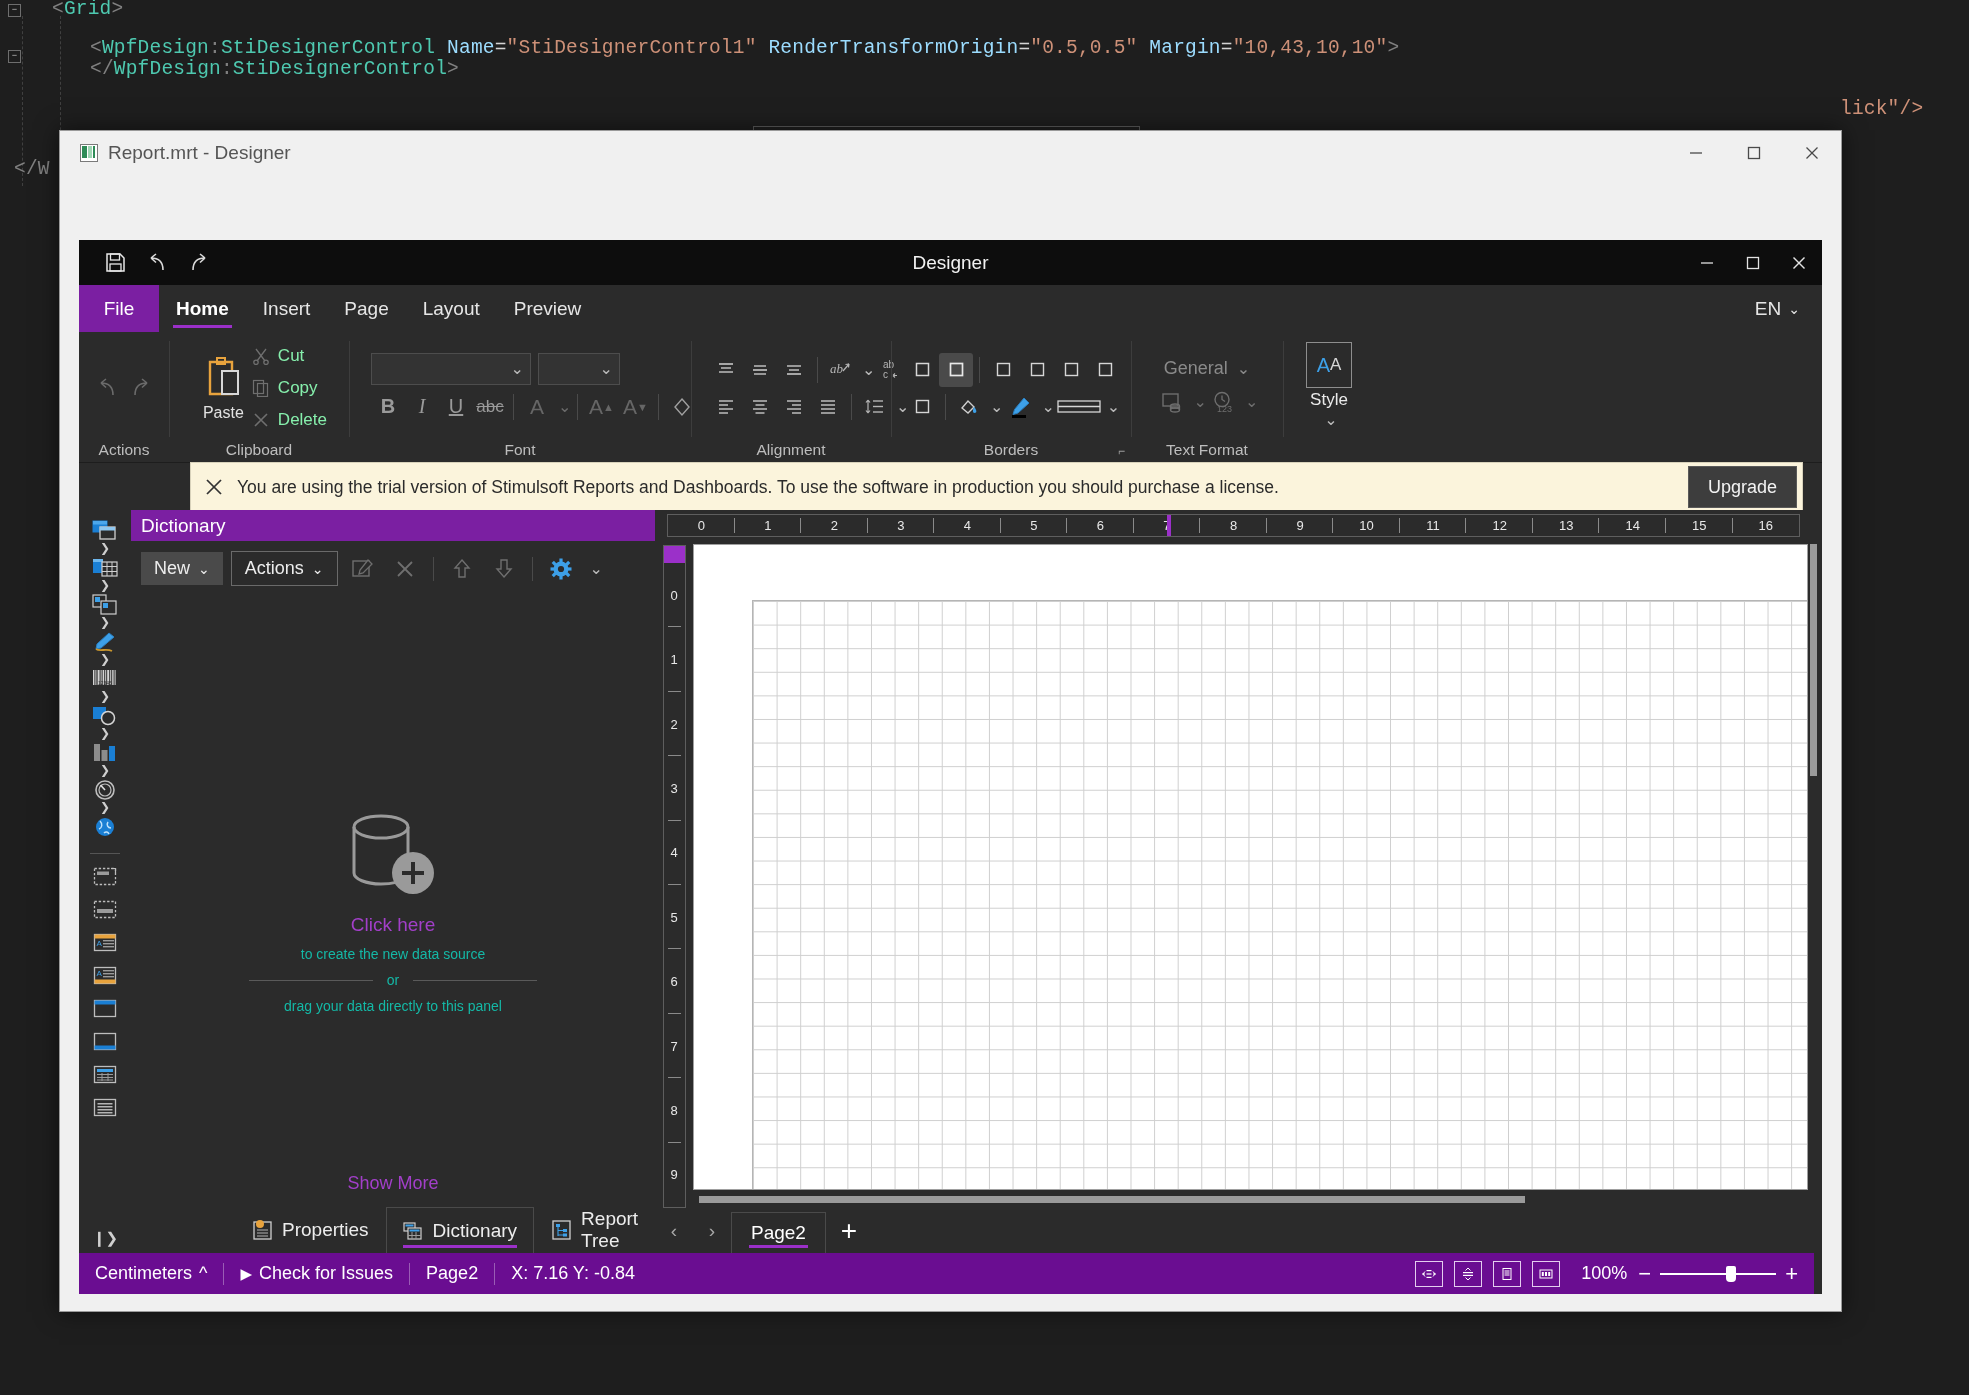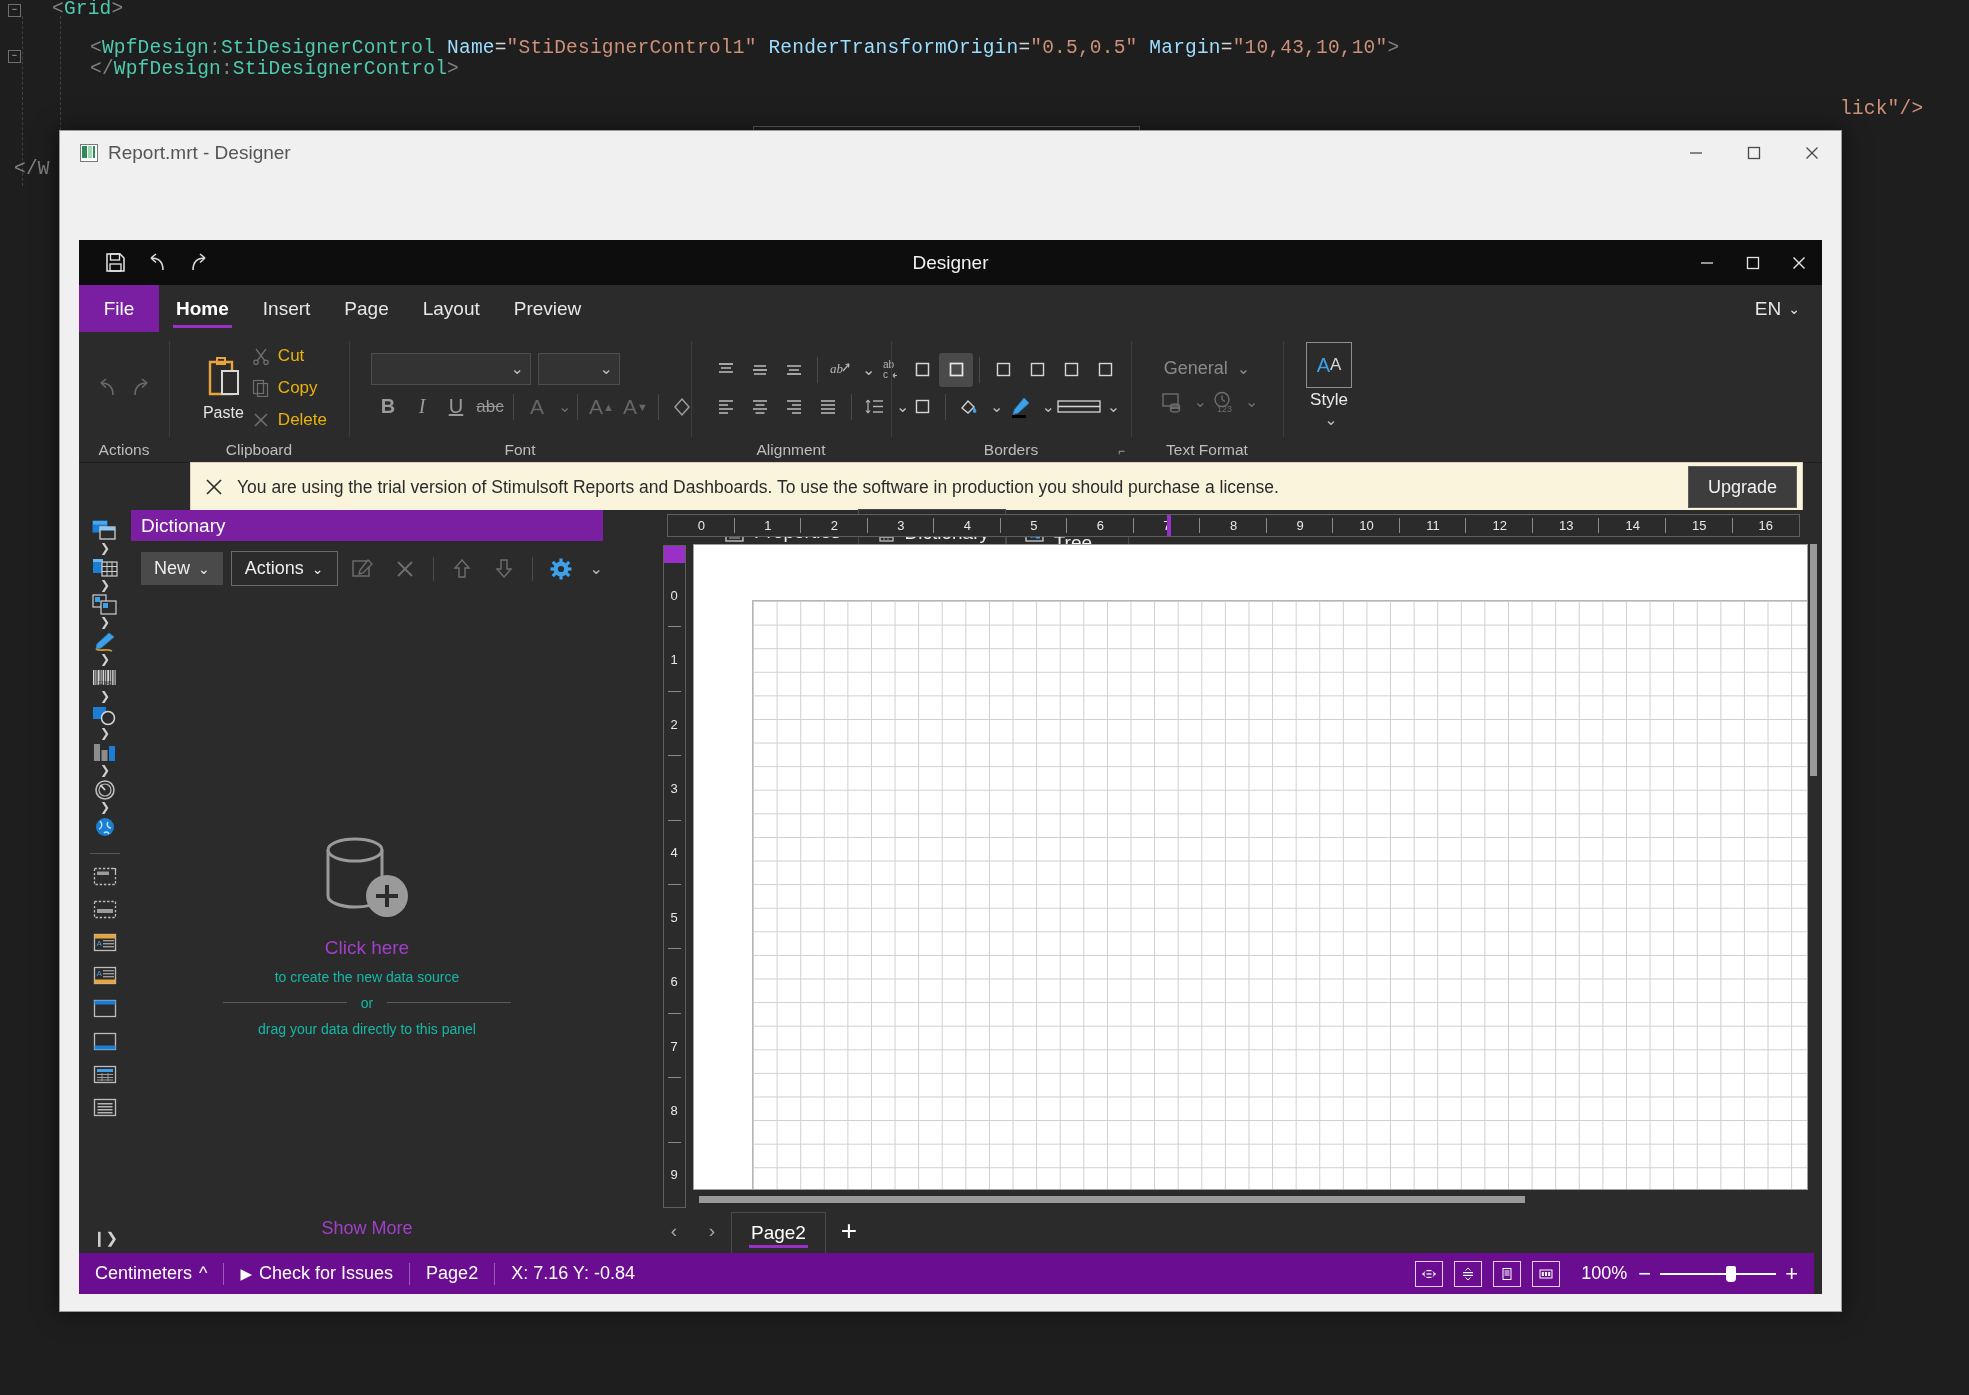--- a/index.html
+++ b/index.html
@@ -83,21 +83,21 @@
          color:#cfcfcf;}
   .icbtn.dis{color:#666;}
   .icbtn.sel{background:#4a4a4a;border-radius:3px;}
   .stack2{display:flex;flex-direction:column;gap:2px;}
   .row{display:flex;align-items:center;}
   .vsep{width:1px;height:26px;background:#4a4a4a;margin:0 6px;}
 
   .bigbtn{display:flex;flex-direction:column;align-items:flex-end;justify-content:center;
           width:62px;}
   .bigbtn .lbl{color:#e2e2e2;font-size:16px;margin-top:4px;}
-  .menuitem{display:flex;align-items:center;gap:8px;height:30px;color:#eab308;font-size:17px;
+  .menuitem{display:flex;align-items:center;gap:8px;height:30px;color:#86efac;font-size:17px;
             padding-right:8px;}
 
   .combo{height:30px;background:#333;border:1px solid #4d4d4d;display:flex;
          align-items:center;justify-content:flex-end;padding-right:6px;color:#b9b9b9;font-size:13px;}
   .combo.wide{width:152px;}
   .combo.narrow{width:74px;}
 
   .dropcap{color:#b9b9b9;font-size:16px;margin-left:4px;}
   .genlabel{color:#8a8a8a;font-size:18px;}
   .dialog-launcher{position:absolute;right:6px;bottom:4px;color:#9a9a9a;font-size:12px;}
@@ -880,21 +880,21 @@
                   <rect x="4.5" y="12" width="15" height="1.5"></rect>
                   <rect x="4.5" y="15" width="15" height="1.5"></rect>
                 </g>
               </svg>
             </div>
         </div>
 
         <div class="rail-expand">❙❯</div>
       </div>
 
-      <div style="display:flex;flex-direction:row;width:524px;">
+      <div style="display:flex;flex-direction:column;width:524px;">
         <div id="dict-panel" style="flex:1;">
           <div id="dict-header">Dictionary</div>
           <div id="dict-toolbar">
             <div class="dbtn">
               <span>New</span>
               <span style="font-size:14px;">⌄</span>
             </div>
             <div class="dbtn outline">
               <span>Actions</span>
               <span style="font-size:14px;">⌄</span>

